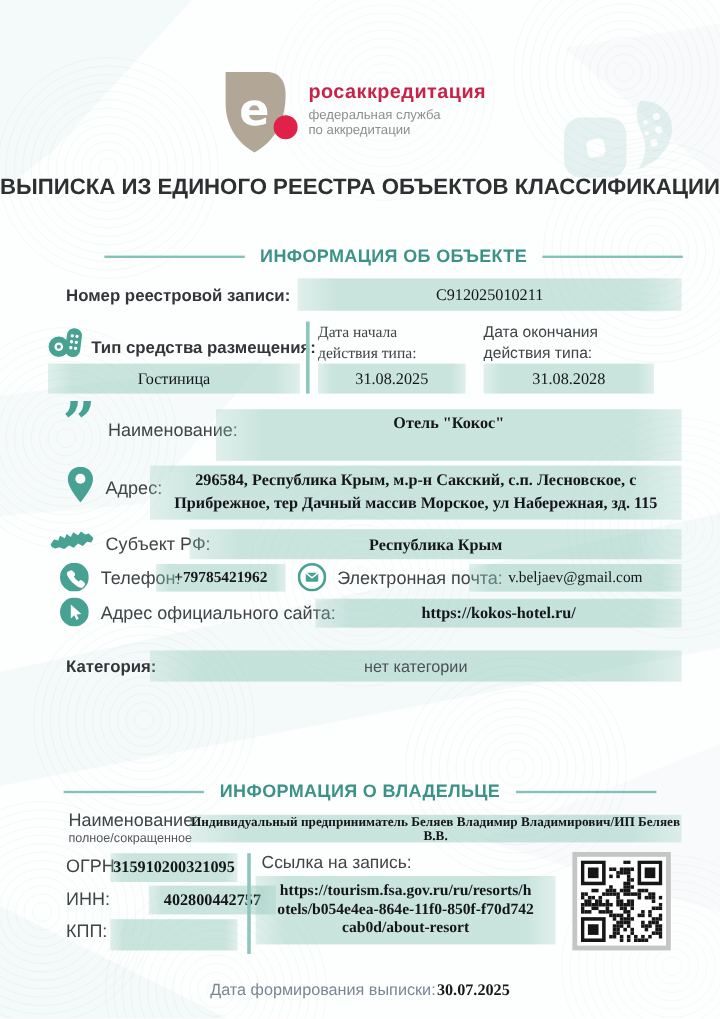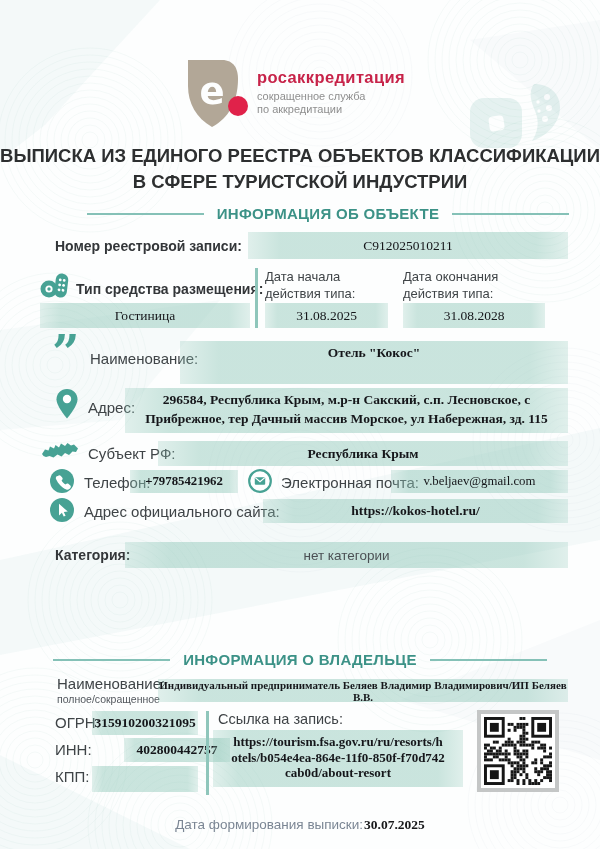--- a/index.html
+++ b/index.html
@@ -32,21 +32,21 @@
   .vbox.top{align-items:flex-start;}
   .sv{font-family:"Liberation Serif",serif;font-size:13.5px;color:#15161a;}
   .sv.bold{font-weight:700;}
   .vdiv{position:absolute;width:3px;background:#8fc6bb;}
 
   
   .r1-lbl{left:55px;top:238px;} .r1-box{left:248px;top:232px;width:320px;height:27px;}
   .acc-icon{position:absolute;left:40px;top:272px;width:30px;height:28px;}
   .r2-lbl{left:76px;top:281px;}
   .vdiv1{left:255px;top:268px;height:60px;}
-  .d1-lbl{left:265px;top:269px;width:104px;font-size:13px;line-height:16.5px;}
+  .d1-lbl{left:265px;top:269px;width:104px;font-size:13px;line-height:16.5px;font-family:Liberation Serif, serif;}
   .d2-lbl{left:403px;top:269px;width:120px;font-size:13px;line-height:16.5px;}
   .boxG{left:40px;top:303px;width:210px;height:25px;}
   .boxD1{left:265px;top:303px;width:123px;height:25px;}
   .boxD2{left:403px;top:303px;width:142px;height:25px;}
   .quote-icon{position:absolute;left:52px;top:336px;font-family:"DejaVu Serif",serif;
               font-size:48px;font-weight:700;line-height:34px;color:#47a294;}
   .r3-lbl{left:90px;top:350px;} .r3-box{left:180px;top:341px;width:388px;height:43px;padding-top:0;}
   .r3-box .sv{margin-top:4px;}
   .pin-icon{position:absolute;left:56px;top:389px;width:22px;height:30px;}
   .r4-lbl{left:88px;top:399px;} .r4-box{left:125px;top:388px;width:443px;height:45px;}
@@ -266,27 +266,26 @@
     <circle cx="71" cy="31" r="1.7" fill="#fdfefe"></circle>
   </svg>
 
   <svg class="logo-svg layer" viewBox="0 0 66 72">
     <path d="M4,2 H38 C50,2 54,11 54,21 C54,43 45,60 28,69 C12,60 4,45 4,28 Z" fill="#b2a797"></path>
     <text x="28" y="46" text-anchor="middle" font-family="DejaVu Sans, sans-serif" font-weight="bold" font-size="37" fill="#fdfefe">е</text>
     <circle cx="54" cy="48" r="10" fill="#e0224a"></circle>
   </svg>
   <div class="brand layer">росаккредитация</div>
   <div class="brand-sub layer">
-    <div>сокращенное служба</div>
+    <div>федеральная служба</div>
     <div>по аккредитации</div>
   </div>
 
   <div class="title layer">
     <div>ВЫПИСКА ИЗ ЕДИНОГО РЕЕСТРА ОБЪЕКТОВ КЛАССИФИКАЦИИ</div>
-    <div>В СФЕРЕ ТУРИСТСКОЙ ИНДУСТРИИ</div>
   </div>
 
   <div class="sect sect1 layer">
     <div class="hline"></div>
     <div class="txt">ИНФОРМАЦИЯ ОБ ОБЪЕКТЕ</div>
     <div class="hline"></div>
   </div>
 
   <div class="lbl b r1-lbl layer">Номер реестровой записи:</div>
   <div class="vbox r1-box layer">

